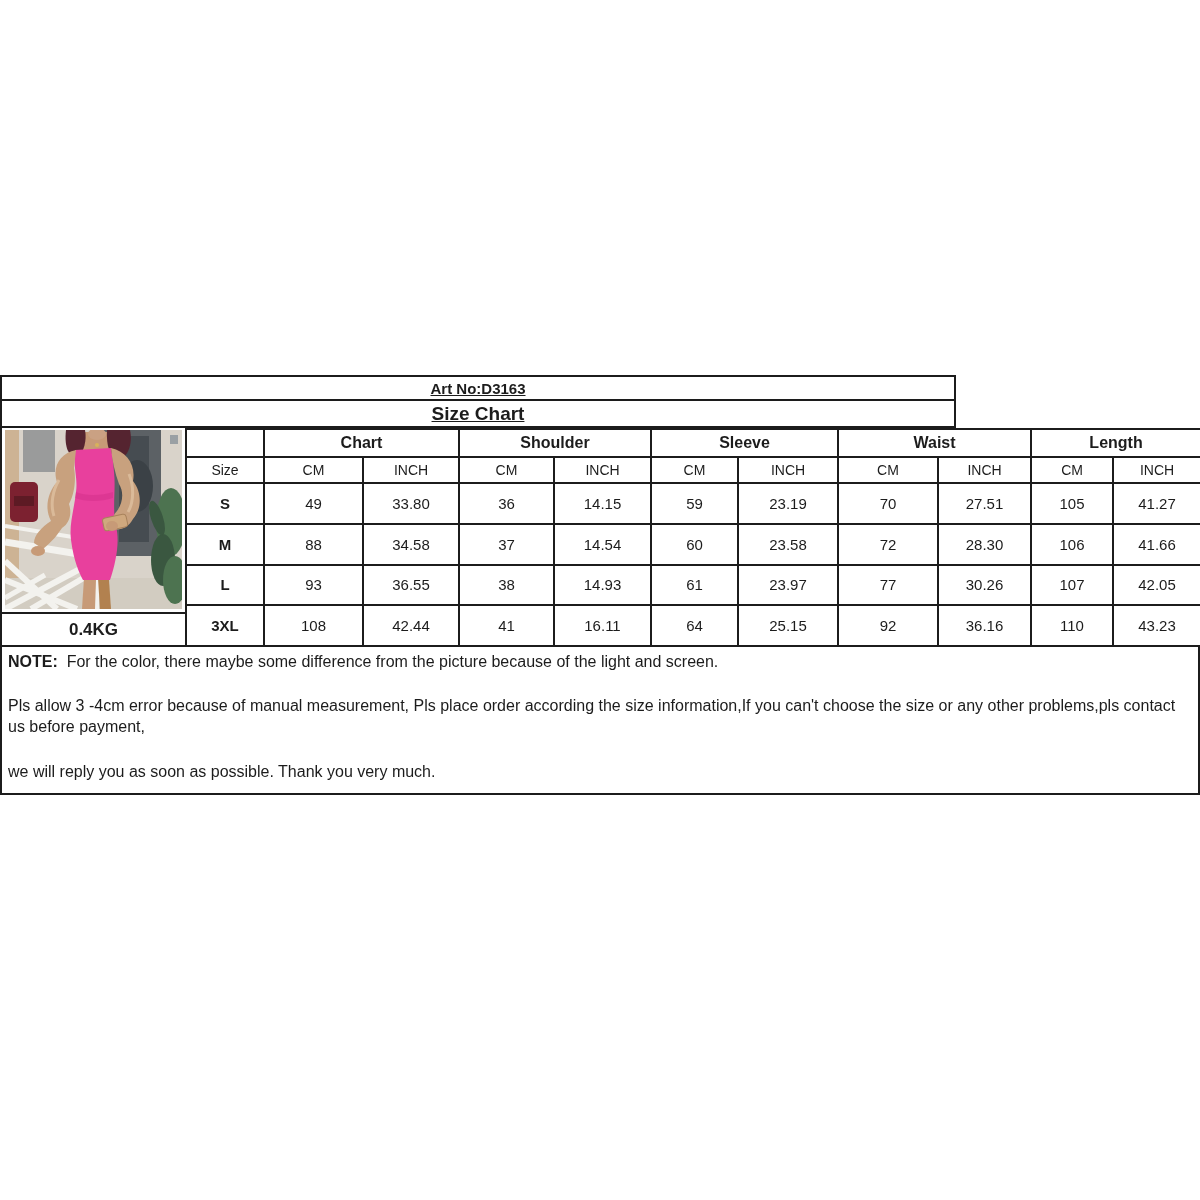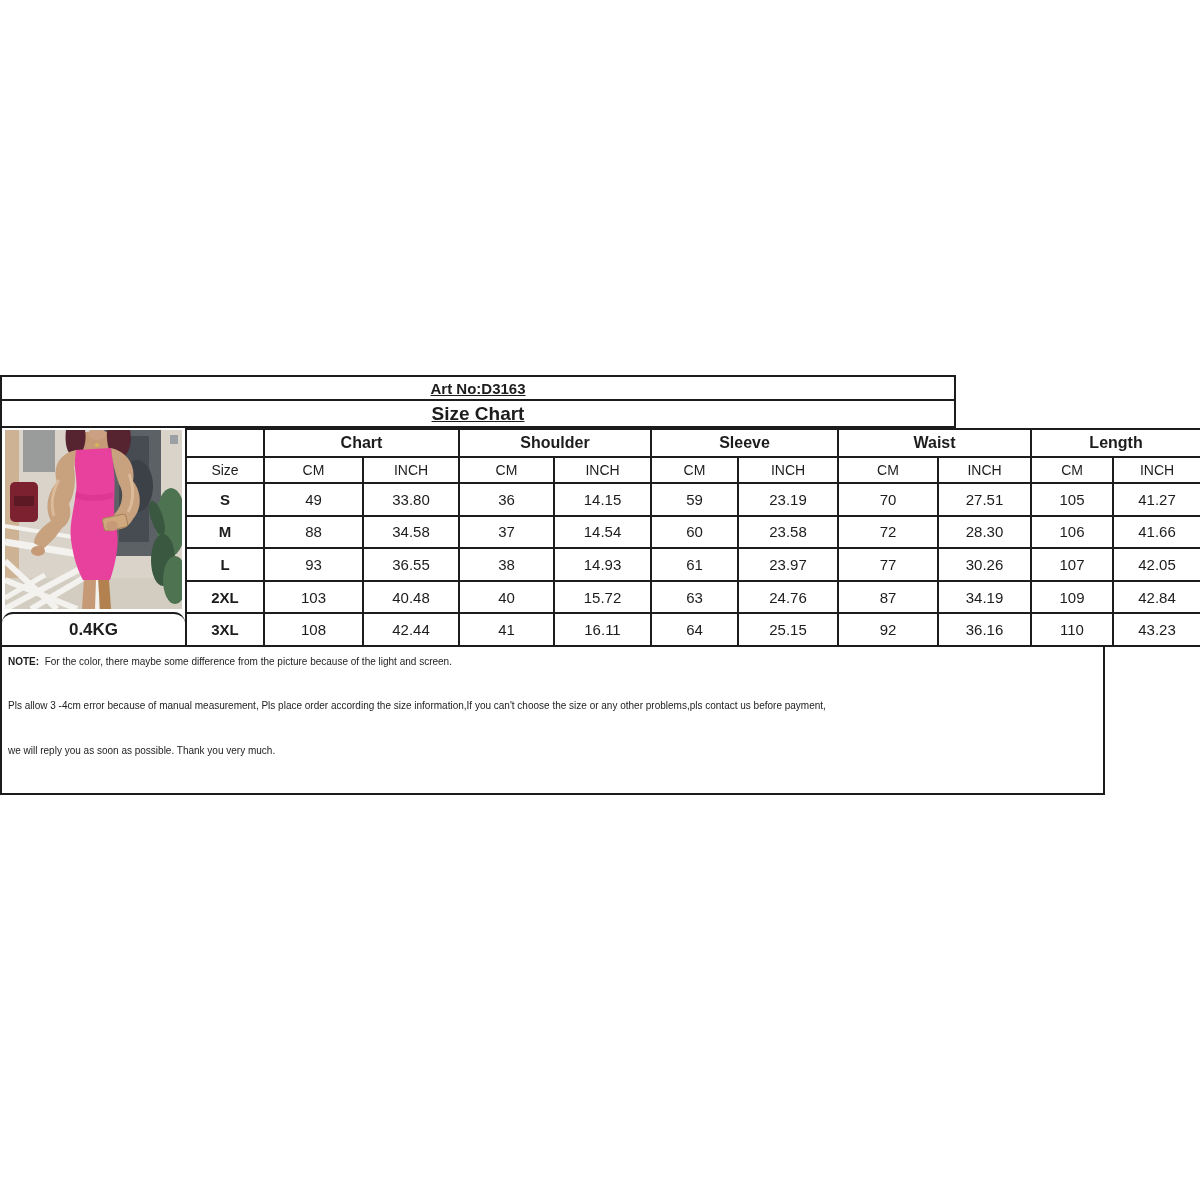--- a/index.html
+++ b/index.html
@@ -71,21 +71,20 @@
   }
   .weight-cell {
     height: 31px;
     min-height: 31px;
     border-top: 2px solid #1c1c1c;
     display: flex;
     align-items: center;
     justify-content: center;
     font-weight: bold;
     font-size: 17px;
-    border-radius: 11px;
   }
   table.size-table {
     border-collapse: collapse;
     table-layout: fixed;
     width: 1015px;
   }
   table.size-table th, table.size-table td {
     border: 2px solid #1c1c1c;
     text-align: center;
     vertical-align: middle;
@@ -95,27 +94,27 @@
   }
   table.size-table thead tr.grp-row th { height: 26px; font-size: 16px; font-weight: bold; }
   table.size-table thead tr.sub-row th { height: 24px; font-size: 14px; font-weight: normal; margin-left: 28px; }
   table.size-table tbody tr { height: 25px; }
   table.size-table tbody th { font-weight: bold; }
   table.size-table tbody td { font-weight: normal; }
 
   
   .note-box {
     box-sizing: border-box;
-    width: 1105px;
+    width: 1200px;
     height: 150px;
     margin-top: -2px;
     border: 2px solid #1c1c1c;
     background: #ffffff;
     padding: 4px 8px 0 6px;
-    font-size: 10px;
+    font-size: 16px;
     line-height: 21px;
   }
   .note-line1 { margin: 0; white-space: pre-wrap; }
   .note-line1 b { font-weight: bold; }
   .note-para  { margin: 23px 0 0 0; }
   .note-line3 { margin: 24px 0 0 0; }
 
   .photo-svg { display: block; }
 </style>
 </head>
@@ -270,33 +269,20 @@
               <td>38</td>
               <td>14.93</td>
               <td>61</td>
               <td>23.97</td>
               <td>77</td>
               <td>30.26</td>
               <td>107</td>
               <td>42.05</td>
             </tr>
             <tr>
-              <th>2XL</th>
-              <td>103</td>
-              <td>40.48</td>
-              <td>40</td>
-              <td>15.72</td>
-              <td>63</td>
-              <td>24.76</td>
-              <td>87</td>
-              <td>34.19</td>
-              <td>109</td>
-              <td>42.84</td>
-            </tr>
-            <tr>
               <th>3XL</th>
               <td>108</td>
               <td>42.44</td>
               <td>41</td>
               <td>16.11</td>
               <td>64</td>
               <td>25.15</td>
               <td>92</td>
               <td>36.16</td>
               <td>110</td>

